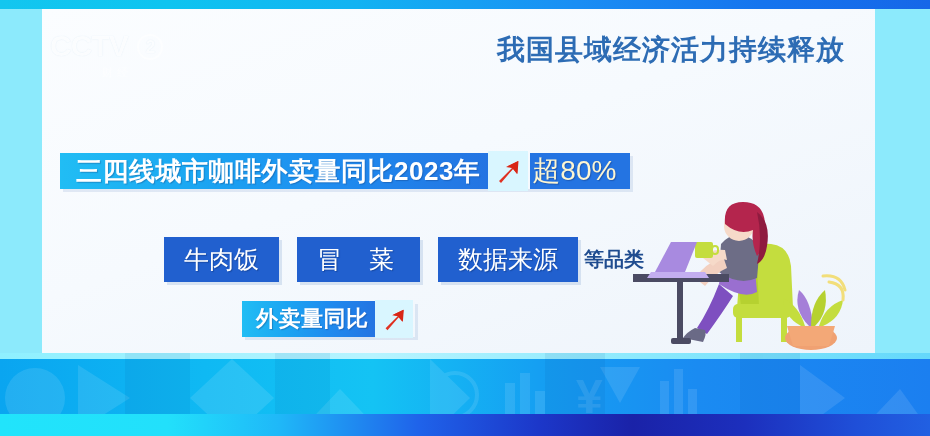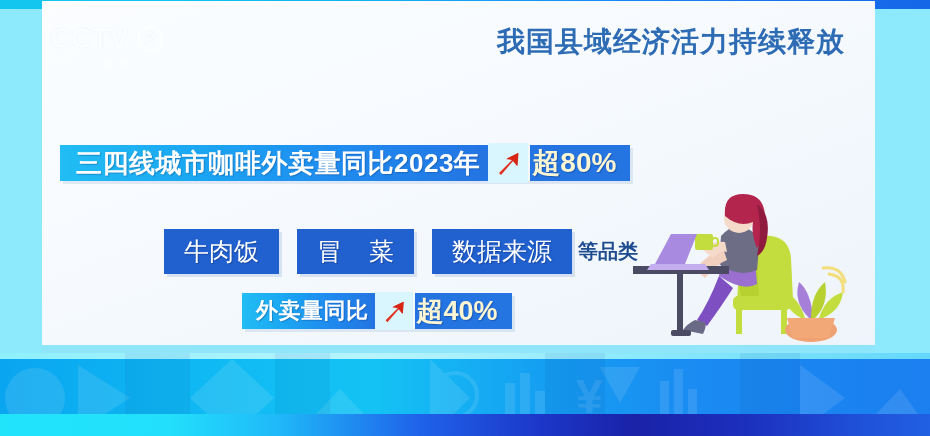--- a/index.html
+++ b/index.html
@@ -22,21 +22,21 @@
   
   .side-strip {
     position:absolute; top:9px; height:344px; width:42px;
     background:#8ceafc;
   }
   .side-strip.left { left:0; }
   .side-strip.right { left:875px; width:55px; }
 
   
   .card {
-    position:absolute; left:42px; top:1px; width:833px; height:344px;
+    position:absolute; left:42px; top:9px; width:833px; height:344px;
     background:linear-gradient(160deg,#fbfdff 0%,#f6fafe 45%,#eef4fb 100%);
     overflow:hidden;
   }
 
   
   .watermark {
     position:absolute; left:8px; top:20px; width:130px; height:68px;
     opacity:.55; pointer-events:none;
   }
   .wm-text {
@@ -93,38 +93,38 @@
   .arrow-box {
     width:40px; height:40px; margin:4px 2px 4px 0;
     background:#d9f6ff;
     display:flex; align-items:center; justify-content:center;
     flex:0 0 auto;
   }
   .banner-pct {
     display:flex; align-items:center; height:100%;
     padding:0 14px 0 2px;
     background:#2474e2;
-    color:#fdf6d2; font-size:28px; font-weight:bold;
+    color:#fdf6d2; font-size:28px; font-weight:normal;
     white-space:nowrap;
     text-shadow:1px 1px 1px rgba(20,50,110,.4);
   }
 
   
   .row2 {
     position:absolute; left:122px; top:228px;
     display:flex; align-items:center; gap:18px;
   }
   .tag {
     background:#2160cf; color:#fff;
     font-size:25px; font-weight:normal;
     padding:6px 20px; white-space:nowrap;
     box-shadow:3px 3px 0 rgba(60,110,180,.16);
     text-shadow:1px 1px 1px rgba(10,40,100,.4);
   }
-  .tag.wide { letter-spacing:10px; padding-right:10px; }
+  .tag.wide { letter-spacing:10px; padding-right:16px; }
   .tag-suffix {
     margin-left:-12px;
     font-size:20px; font-weight:bold; color:#1f4c8f;
     white-space:nowrap;
   }
 
   
   .row3 { position:absolute; left:200px; top:292px; display:flex; height:46px; }
   .row3 .banner-text { font-size:22px; padding:0 6px 0 14px; }
   .row3 .banner-pct  { font-size:27px; }
@@ -233,21 +233,20 @@
 
     <div class="row3">
       <div class="banner">
         <div class="banner-text">外卖量同比</div>
         <div class="arrow-box">
           <svg viewBox="0 0 30 30" width="28" height="28" aria-hidden="true">
             <path d="M6 25 L19 12 L13 11 L25 5 L24 18 L20 13 L8 27 Z" fill="#e03324"></path>
             <path d="M7 25 L20 12 L14 10.5 L25.5 5 L24.5 18 L20 12.8" fill="#d82616"></path>
           </svg>
         </div>
-        <div class="banner-pct">超40%</div>
       </div>
     </div>
 
   </div>
 
   <div class="bottomband">
     <div class="bb-top"></div>
     <svg width="930" height="83" style="position:absolute;left:0;top:0" aria-hidden="true">
       <g fill="#ffffff" opacity="0.10">
         <circle cx="35" cy="45" r="30"></circle>

